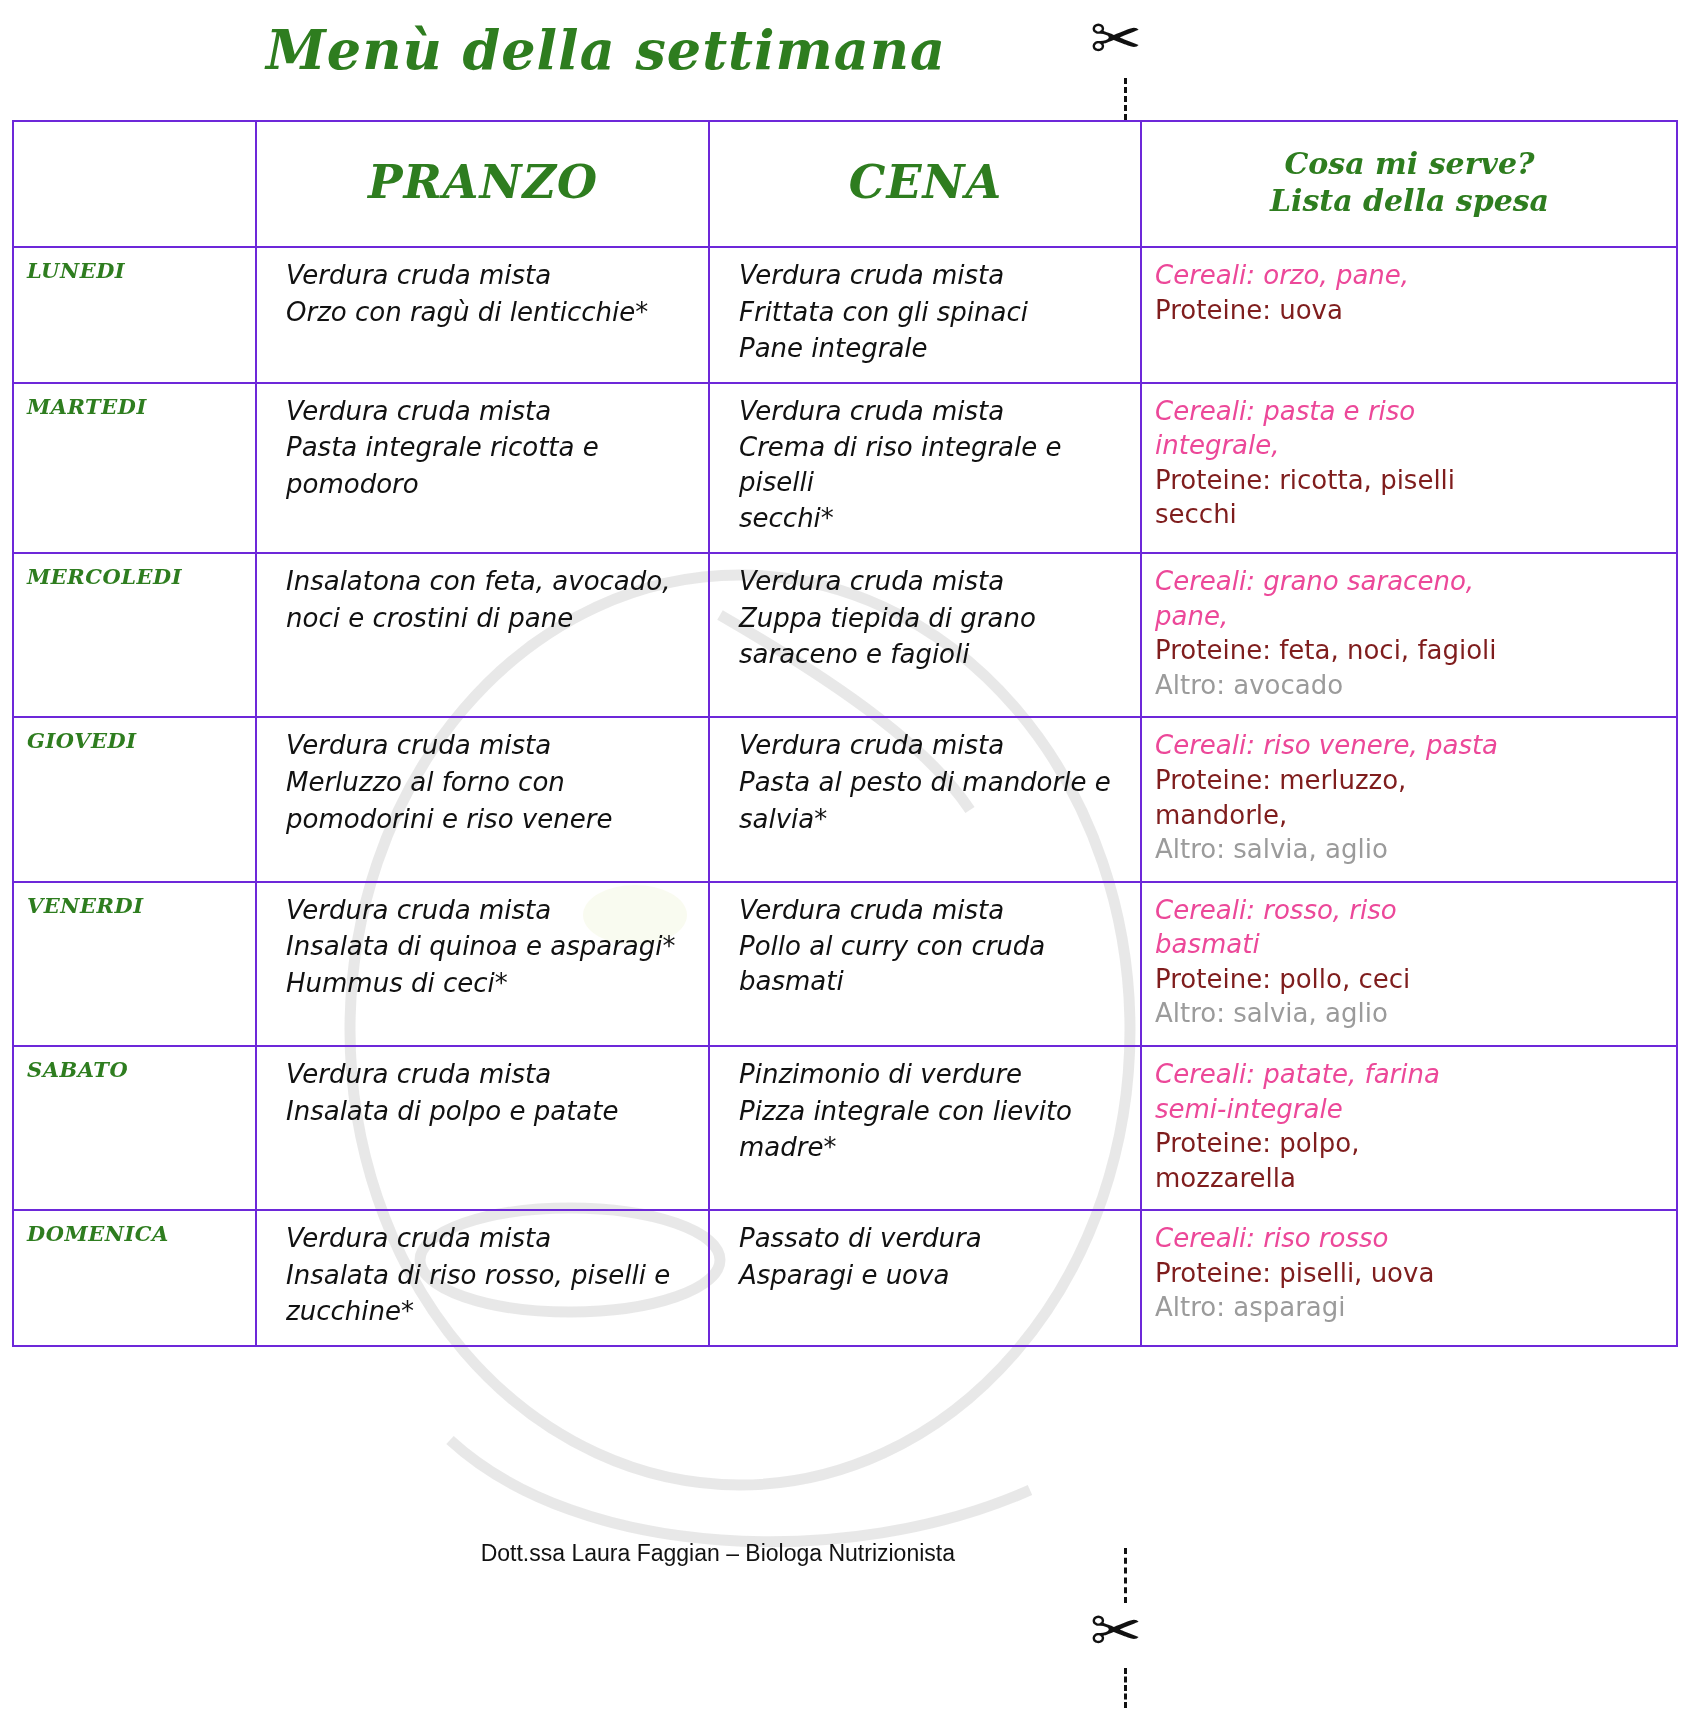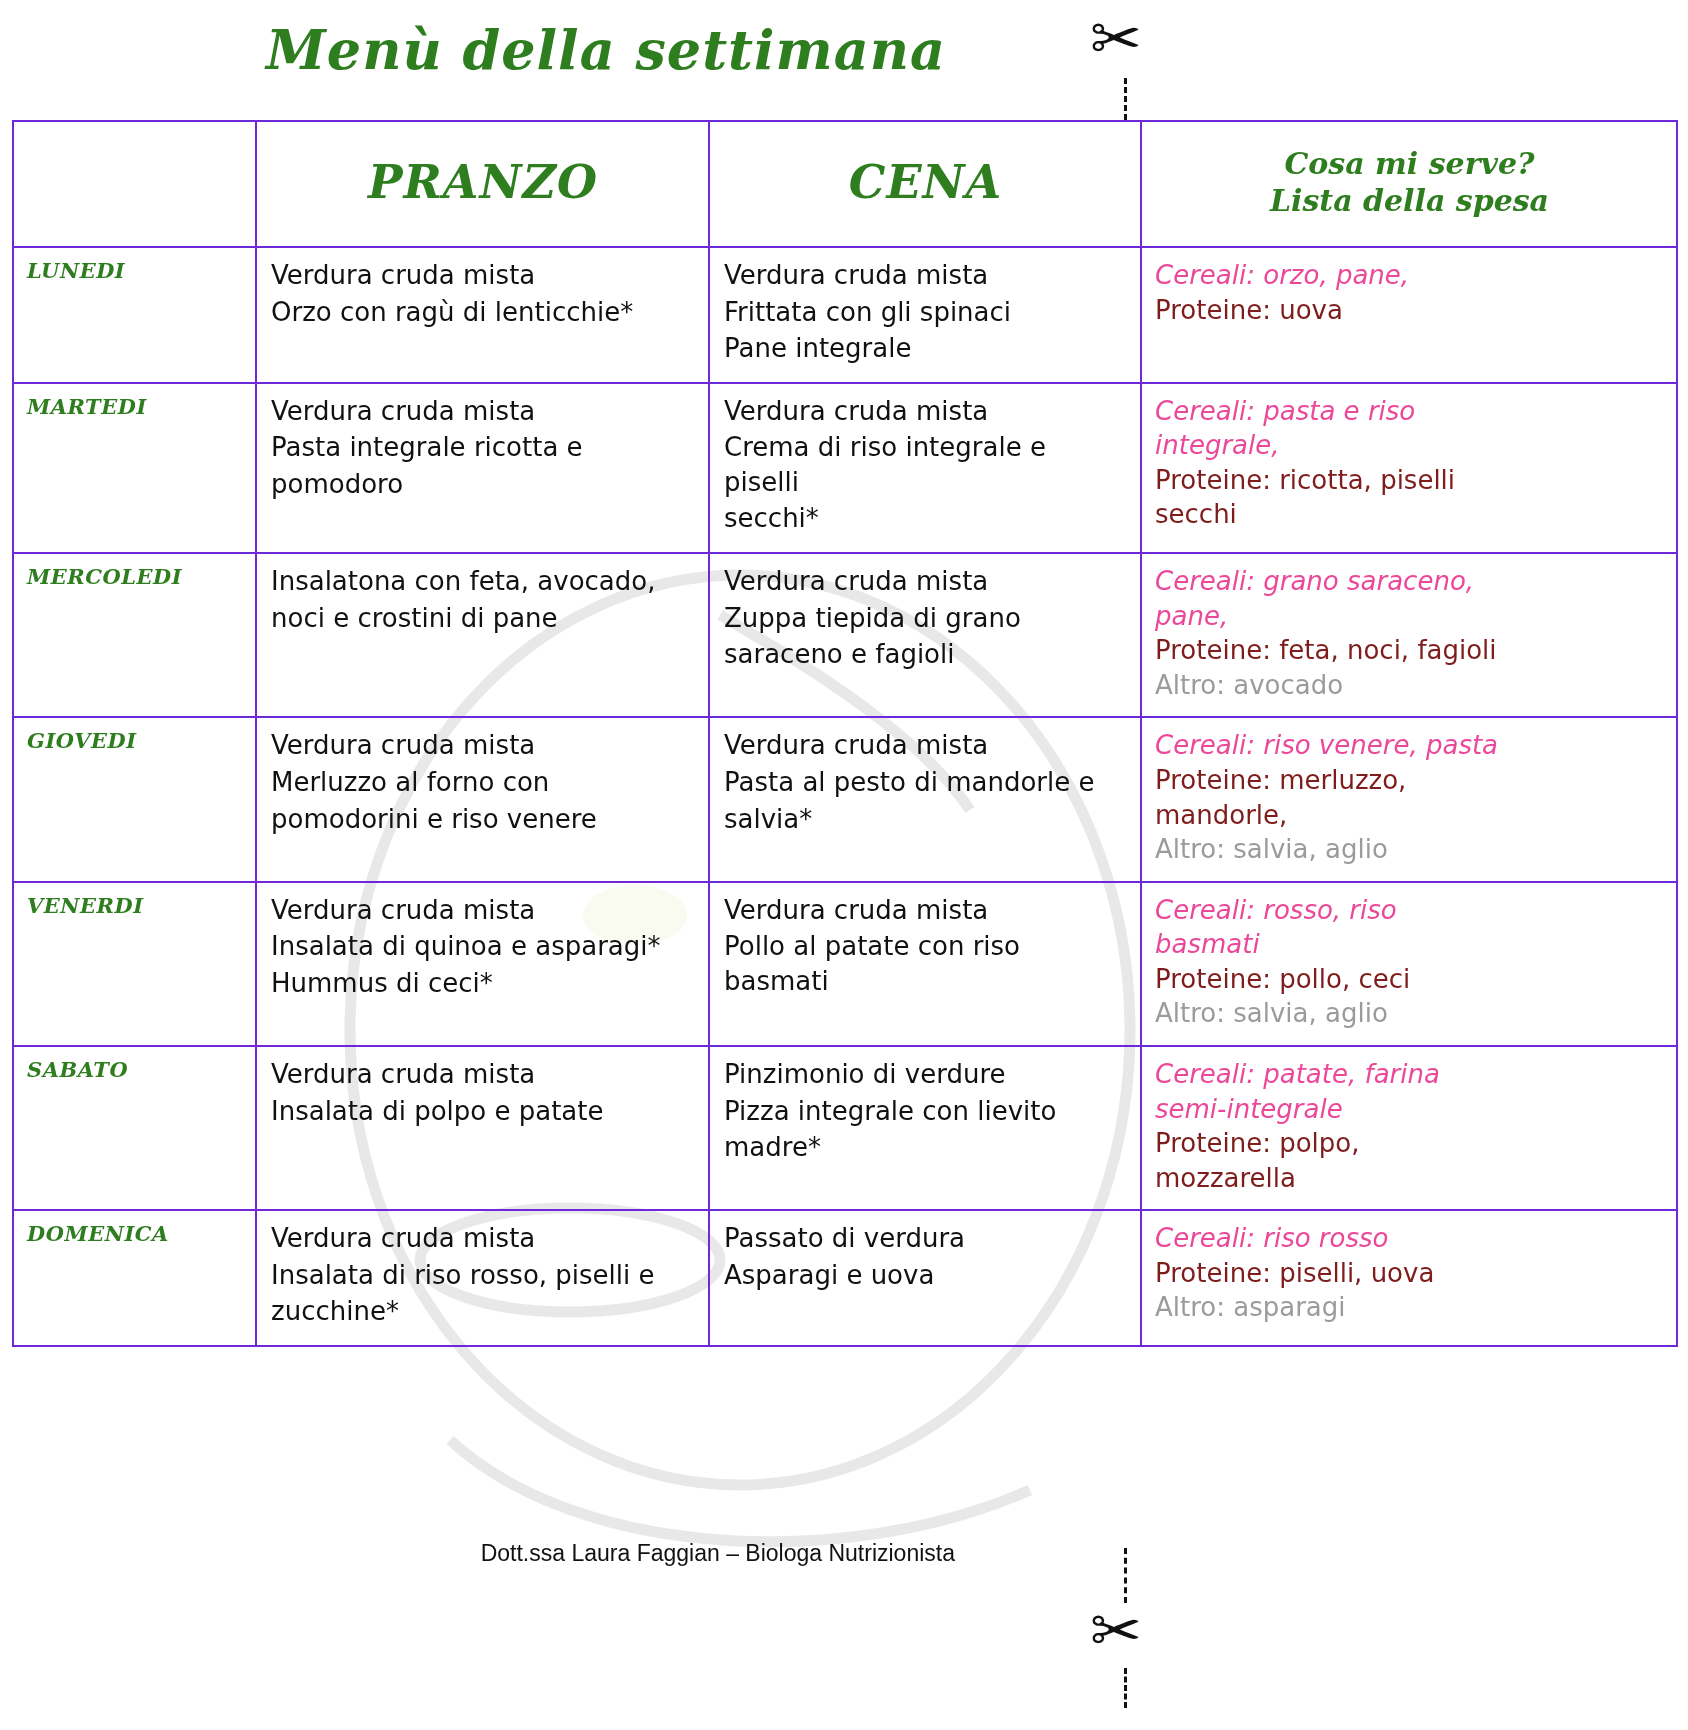--- a/index.html
+++ b/index.html
@@ -129,21 +129,21 @@
     padding-top: 14px;
   }
 
   
   td.meal {
     font-family: "DejaVu Sans", sans-serif;
     font-size: 26px;
     line-height: 1.33;
     color: #111;
   }
-  td.meal div { margin: 0 0 2px 1px; }
+  td.meal div { margin: 0 0 2px 16px; font-style: italic; }
 
   
   td.list {
     font-family: "DejaVu Sans", sans-serif;
     font-size: 26px;
     line-height: 1.33;
   }
   td.list .cereali  { color: #ec4899; font-style: italic; }
   td.list .proteine { color: #7f1d1d; }
   td.list .altro    { color: #9b9b9b; }
@@ -270,21 +270,21 @@
       </tr>
       <tr>
         <td class="day">VENERDI</td>
         <td class="meal">
           <div>Verdura cruda mista</div>
           <div>Insalata di quinoa e asparagi*</div>
           <div>Hummus di ceci*</div>
         </td>
         <td class="meal">
           <div>Verdura cruda mista</div>
-          <div>Pollo al patate con riso basmati</div>
+          <div>Pollo al curry con cruda basmati</div>
         </td>
         <td class="list">
           <div class="cereali">Cereali: rosso, riso</div>
           <div class="cereali">basmati</div>
           <div class="proteine">Proteine: pollo, ceci</div>
           <div class="altro">Altro: salvia, aglio</div>
         </td>
       </tr>
       <tr>
         <td class="day">SABATO</td>

